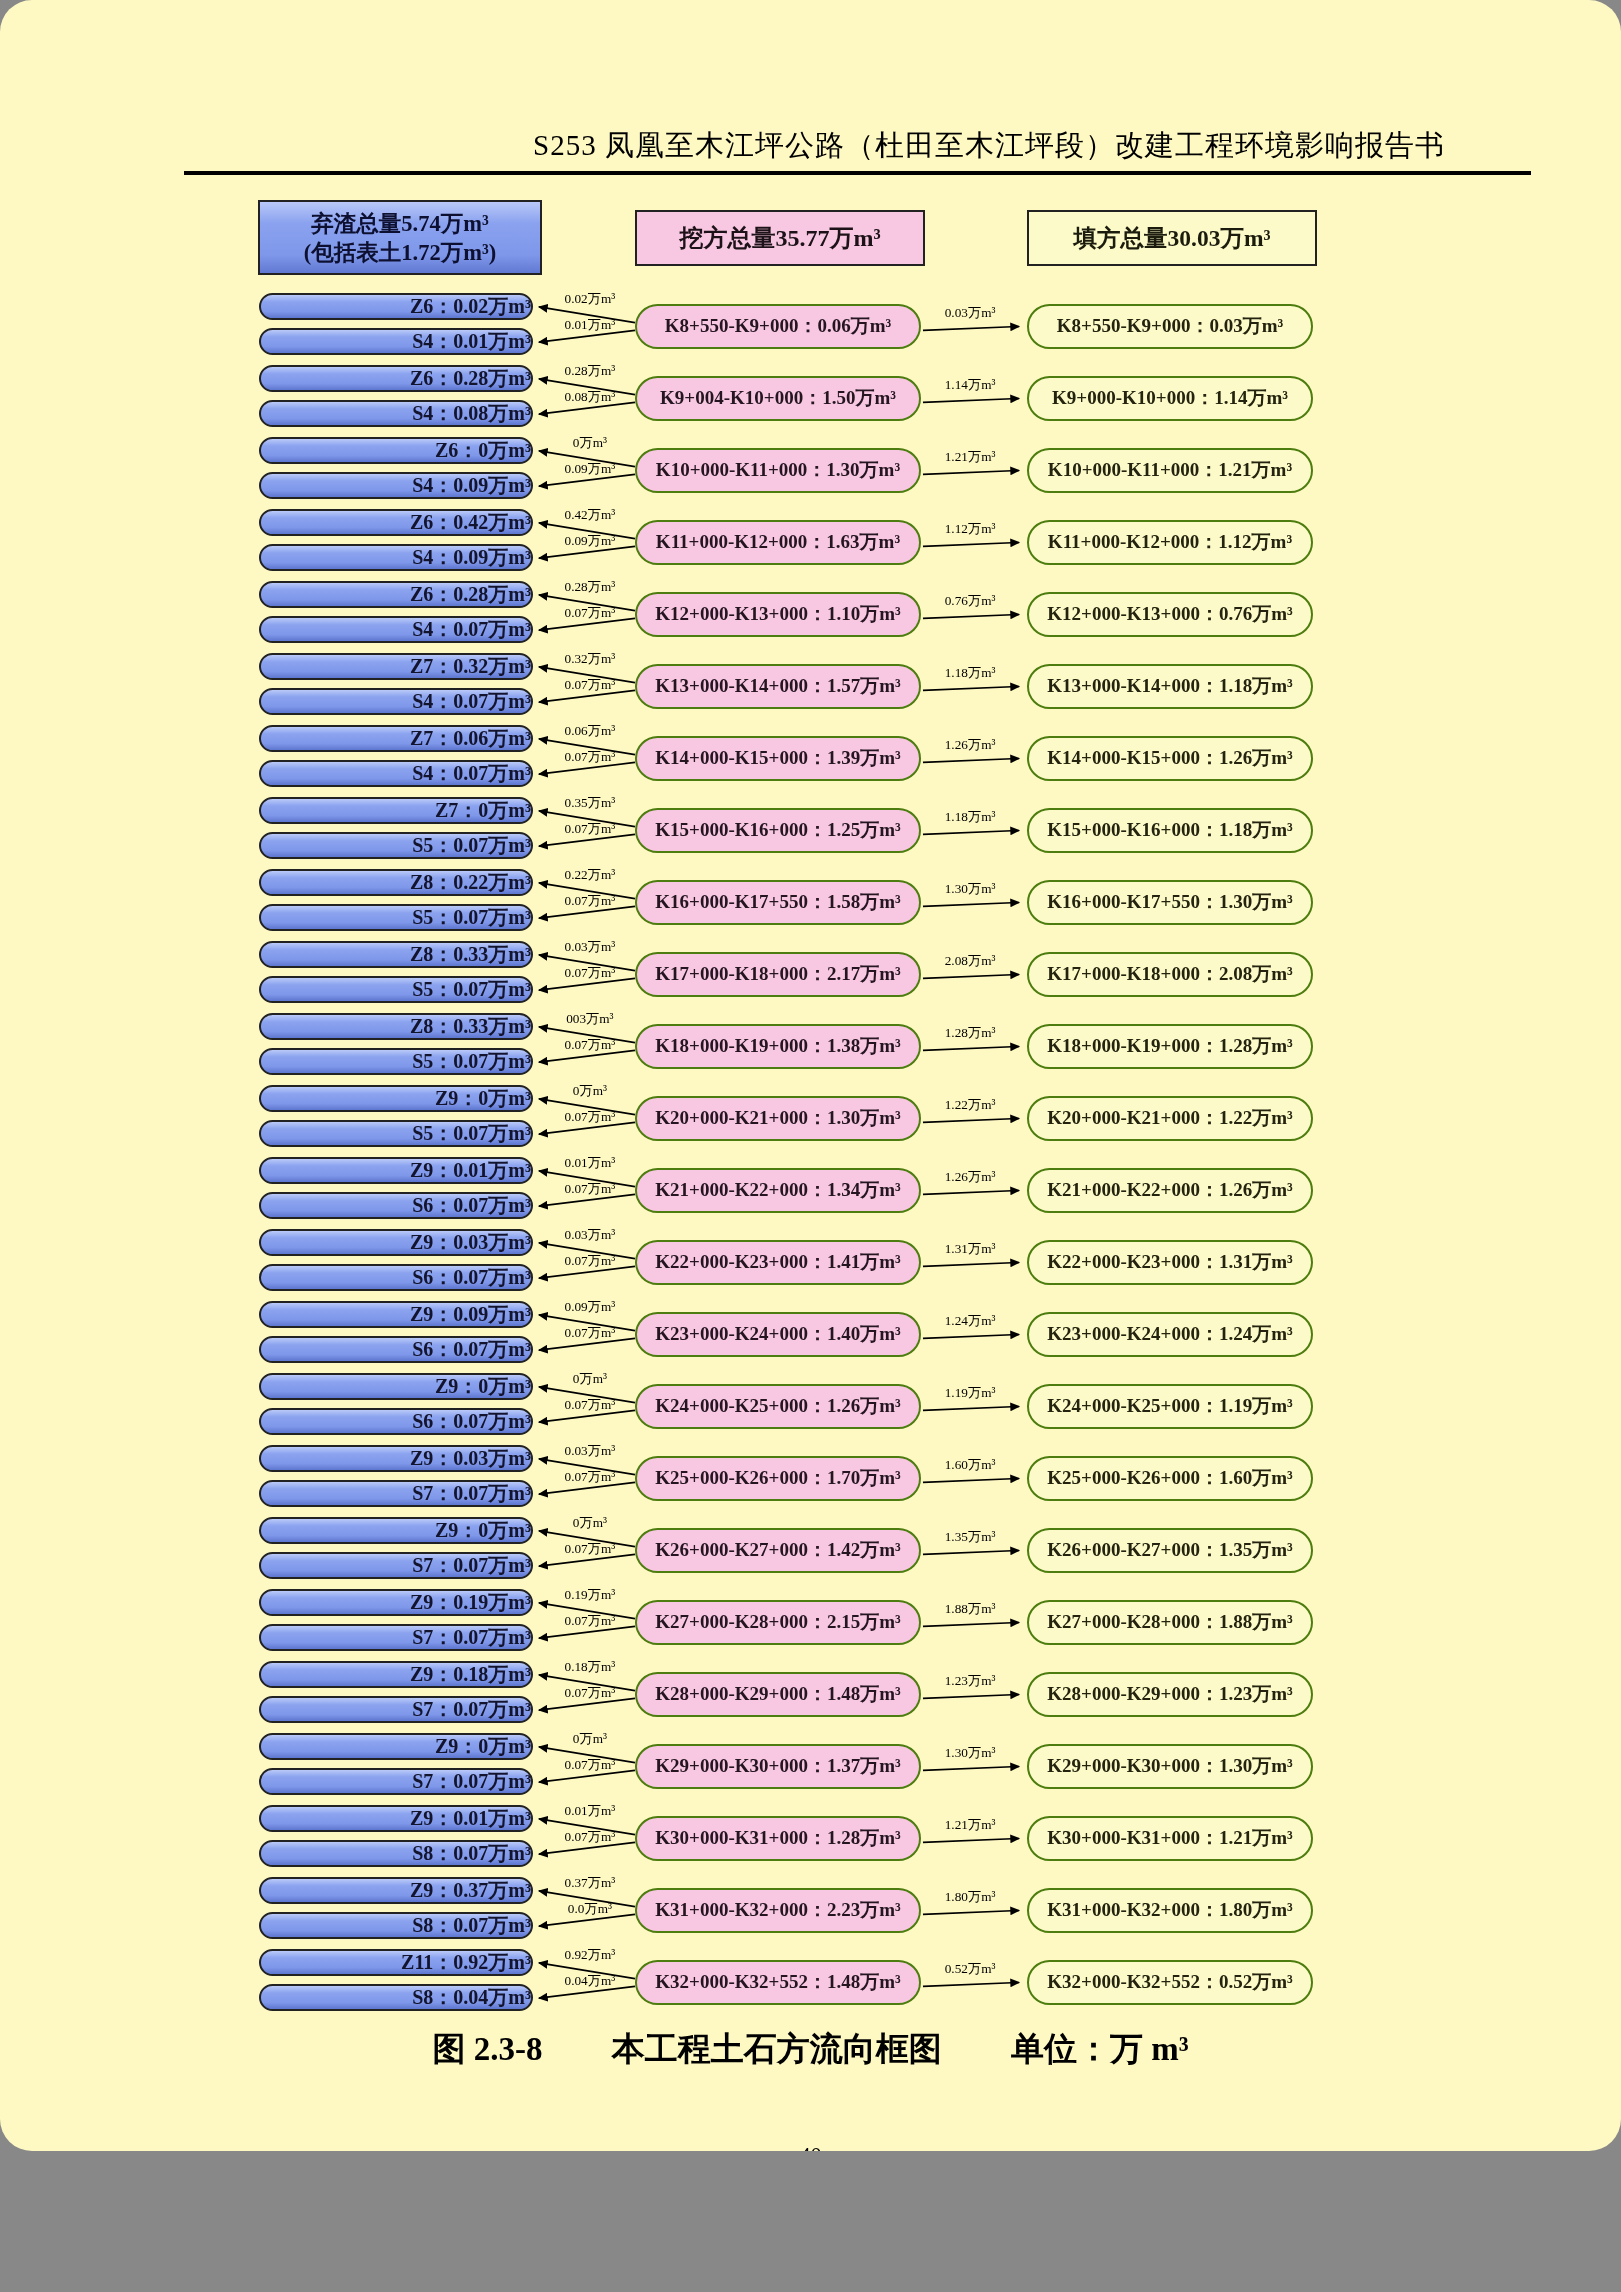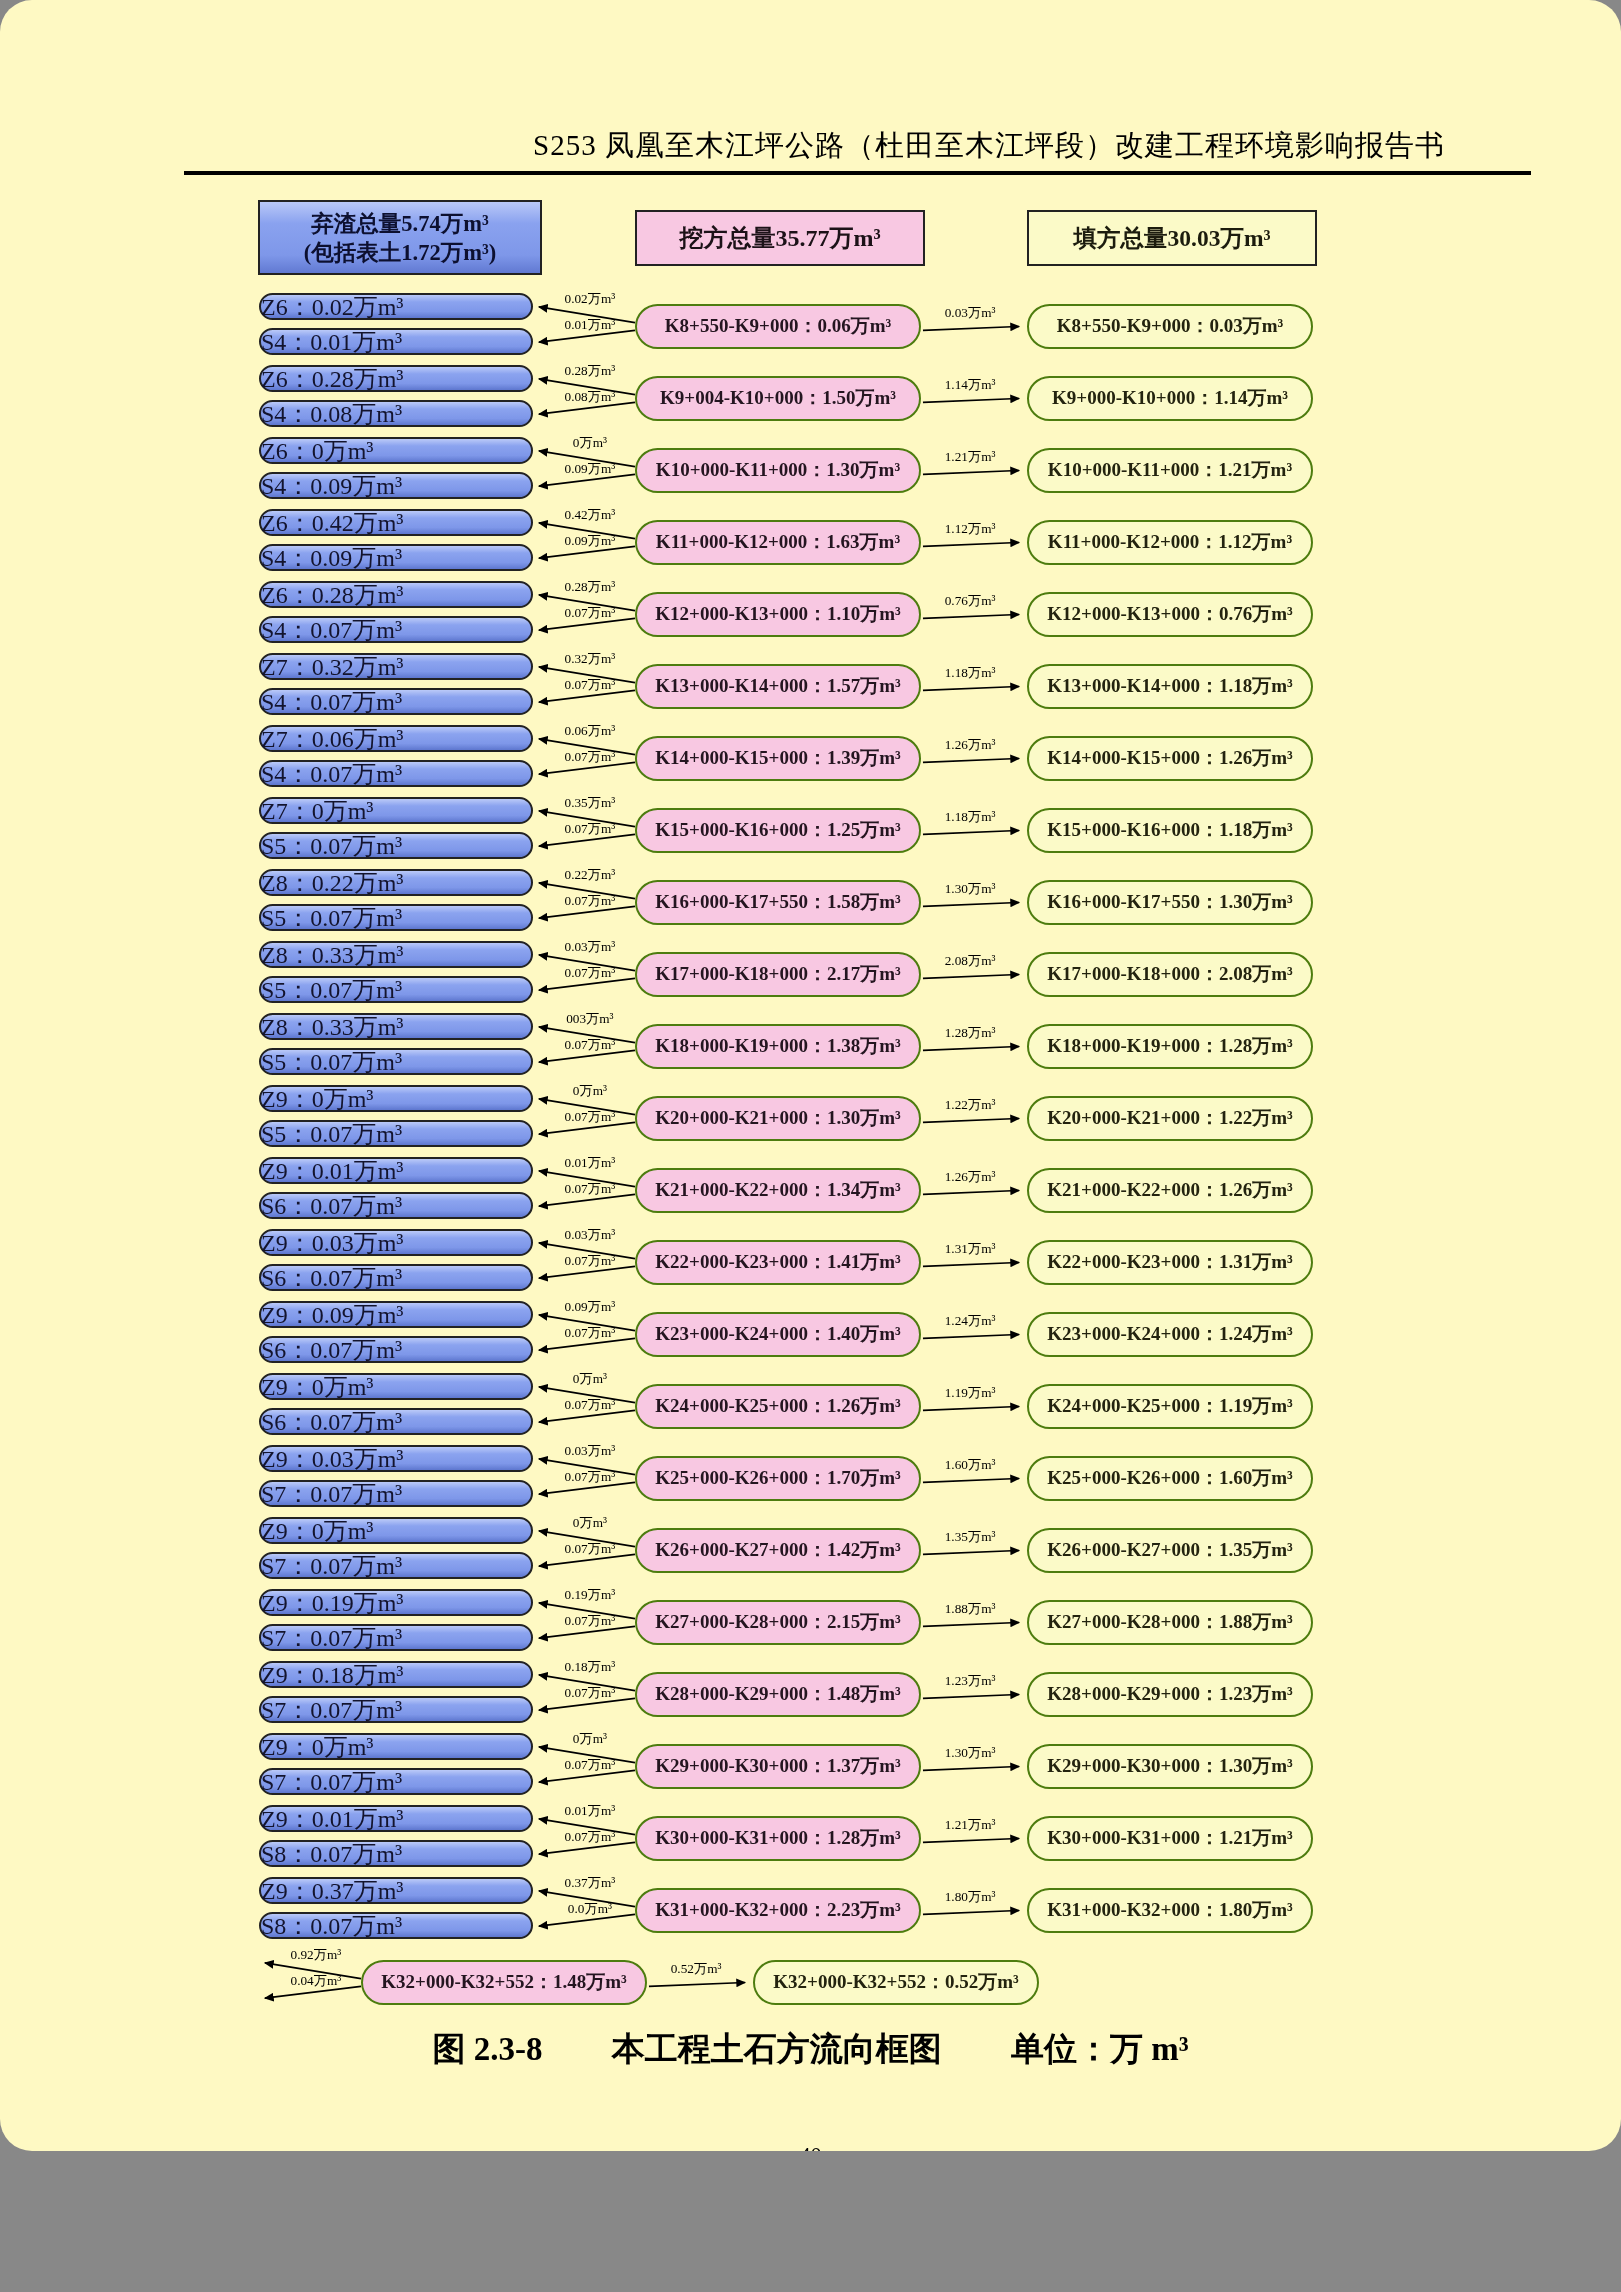--- a/index.html
+++ b/index.html
@@ -19,22 +19,22 @@
   .total-waste div{font-size:22.5px;line-height:29px;color:#0d1030;}
   .total-cut{top:210px;left:635px;width:286px;height:52px;background:var(--excavation_box,#f8c8e2);font-size:24px;color:#1c1218;}
   .total-fill{top:210px;left:1027px;width:286px;height:52px;background:var(--fill_box,#fbfac8);font-size:23.5px;color:#1c1c0e;}
 
   
   .diagram{position:absolute;top:290px;left:259px;width:1055px;}
   .row{display:flex;height:72px;}
   .blue-col{display:flex;flex-direction:column;width:274px;padding-top:2.9px;gap:7.8px;}
   .bbox{height:27.4px;border:2px solid #222;border-radius:14.7px;box-sizing:border-box;
         background:linear-gradient(180deg,#bac9f8 0%,#8ba3ef 30%,var(--waste_box,#7e97e9) 72%,#5e77cf 100%);
-        display:flex;align-items:center;justify-content:flex-start;
-        font-size:24px;font-weight:400;color:#13142e;}
+        display:flex;align-items:center;justify-content:flex-end;
+        font-size:20px;font-weight:700;color:#13142e;}
   .pbox,.ybox{width:286px;height:45px;align-self:center;border:2px solid #4d7c0f;border-radius:22.5px;box-sizing:border-box;
         display:flex;align-items:center;justify-content:center;white-space:nowrap;
         font-size:19px;font-weight:700;}
   .pbox{background:var(--excavation_box,#f8c8e2);color:#241520;}
   .ybox{background:var(--fill_box,#fbfac8);color:#23230f;}
   .arrowL{width:102px;height:72px;}
   .arrowR{width:106px;height:72px;}
   .arrowL line,.arrowR line{stroke:#000;stroke-width:1.7;}
   .albl{font-size:13.5px;font-family:"Liberation Serif","DejaVu Serif",serif;fill:#000;text-anchor:middle;}
 
@@ -682,20 +682,28 @@
     <svg class="arrowR" viewBox="0 0 108 73">
       <line x1="2" y1="41" x2="100" y2="37" marker-end="url(#ah)"></line>
       <text class="albl" x="50" y="27">1.80万m³</text>
     </svg>
     <div class="ybox">
           <span>K31+000-K32+000：1.80万m³</span>
         </div>
   </div>
 
   <div class="row">
+    <div class="blue-col">
+      <div class="bbox">
+            <span>Z11：0.92万m³</span>
+          </div>
+      <div class="bbox">
+            <span>S8：0.04万m³</span>
+          </div>
+    </div>
     <svg class="arrowL" viewBox="0 0 104 73">
       <line x1="104" y1="33" x2="6" y2="17" marker-end="url(#ah)"></line>
       <line x1="104" y1="41" x2="6" y2="53" marker-end="url(#ah)"></line>
       <text class="albl" x="58" y="13">0.92万m³</text>
       <text class="albl" x="58" y="40">0.04万m³</text>
     </svg>
     <div class="pbox">
           <span>K32+000-K32+552：1.48万m³</span>
         </div>
     <svg class="arrowR" viewBox="0 0 108 73">

